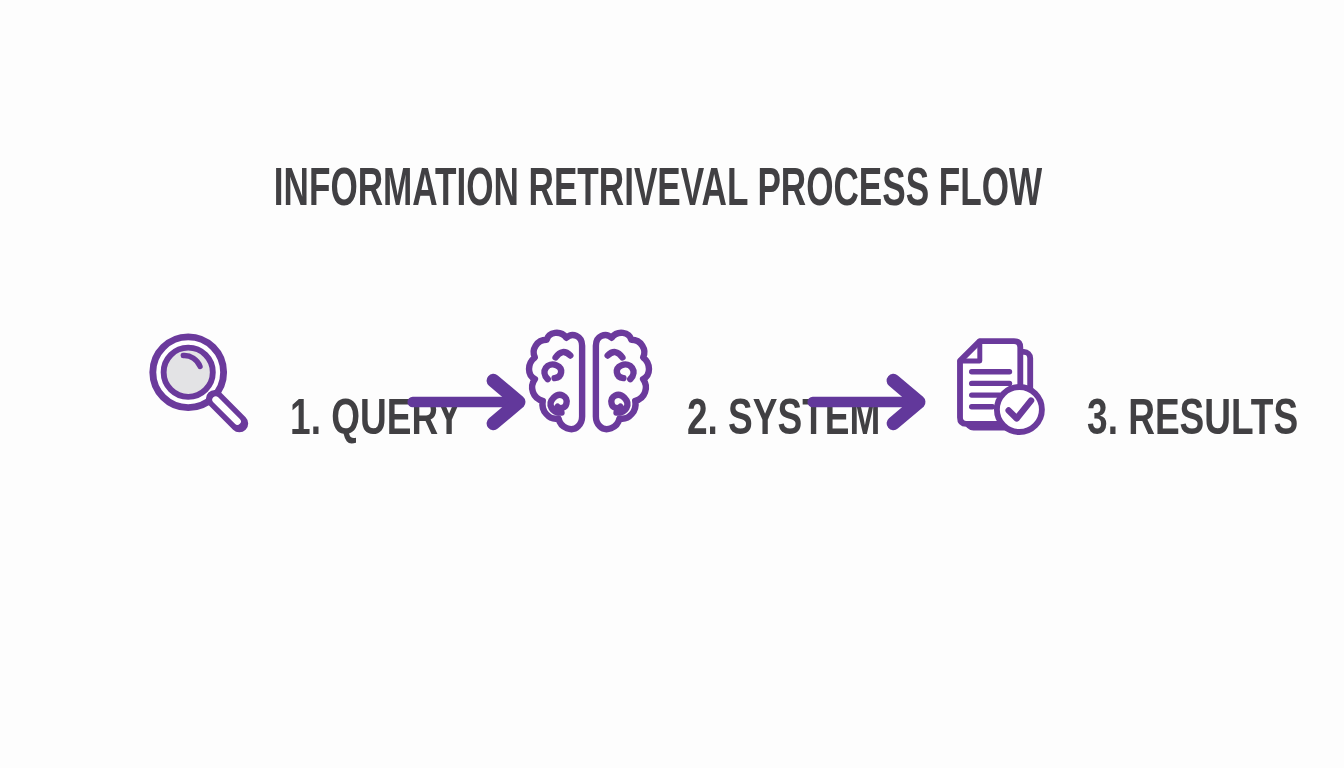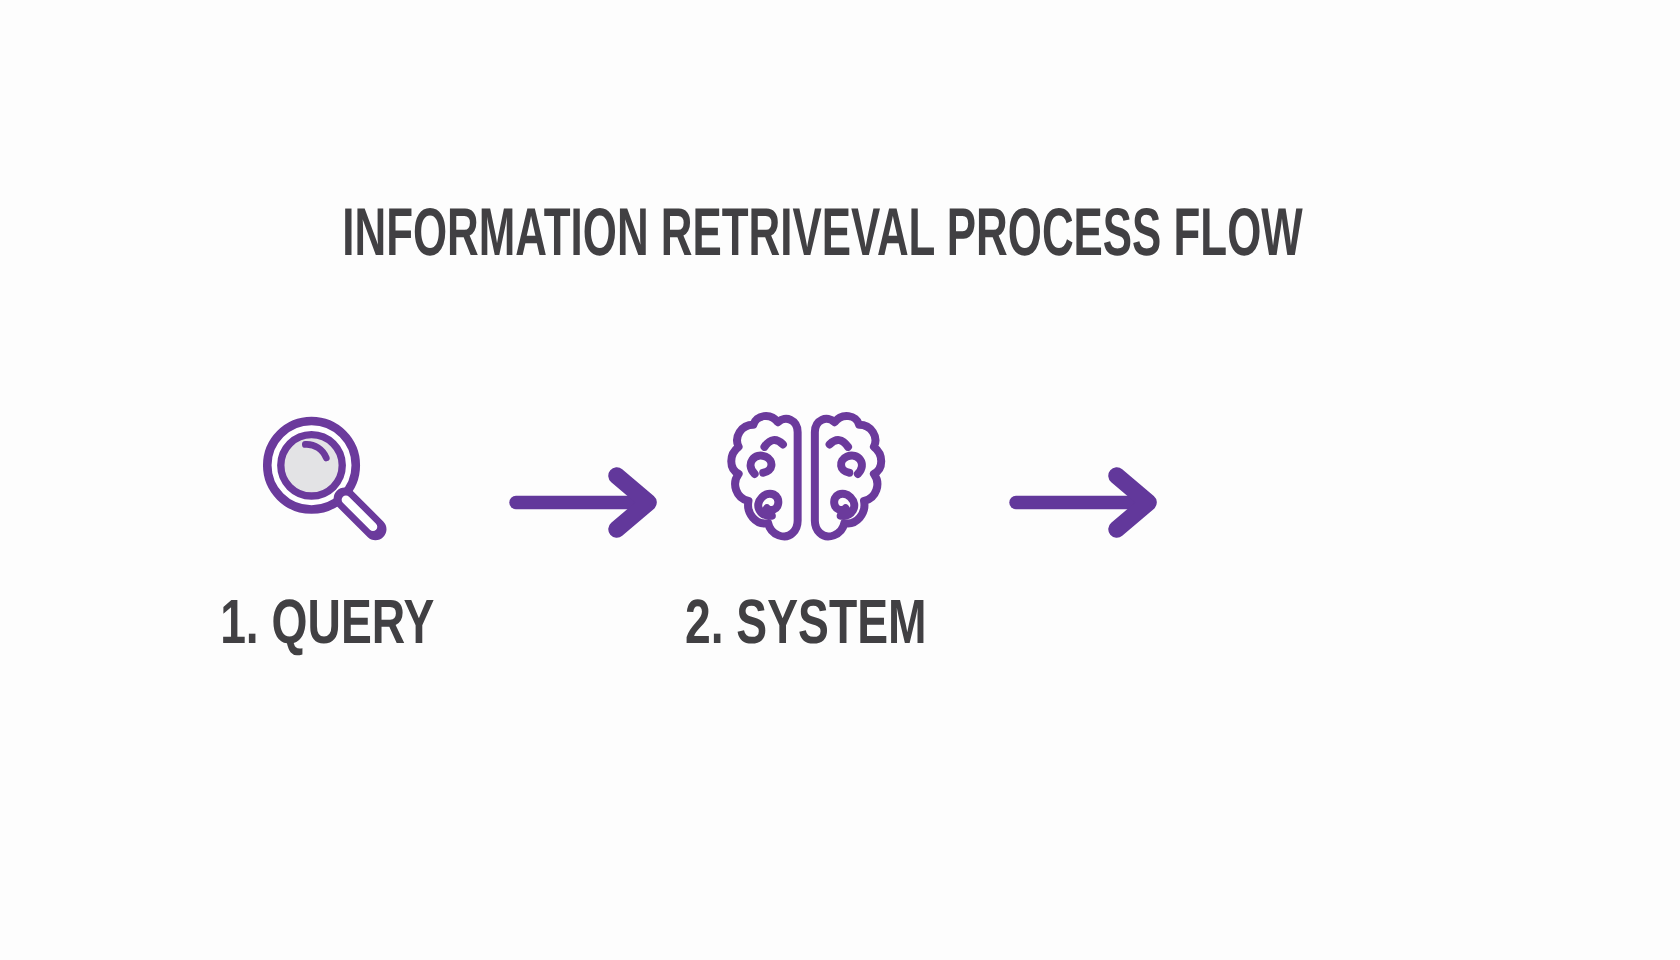--- a/index.html
+++ b/index.html
@@ -19,21 +19,21 @@
   .stage{position:absolute;inset:0;}
   .diagram-title{
     position:absolute;left:-14px;top:155px;width:1344px;
     text-align:center;
     font-size:54px;font-weight:700;color:var(--text);
     letter-spacing:0px;white-space:nowrap;
     transform:scaleX(0.65);transform-origin:50% 50%;
   }
   .step{
     position:absolute;top:328px;width:240px;
-    display:flex;flex-direction:column;align-items:center;
+    display:flex;flex-direction:row;align-items:flex-end;
   }
   .step-1{left:142px;}
   .step-2{left:525px;}
   .step-3{left:942px;}
   .step-icon{height:118px;display:flex;align-items:center;justify-content:center;}
   .step-label{
     margin-top:22px;
     font-size:50px;font-weight:700;color:var(--text);
     white-space:nowrap;
     transform:scaleX(0.74);transform-origin:50% 50%;
@@ -94,14 +94,30 @@
     <div class="step-label">2. SYSTEM</div>
   </div>
 
   <div class="flow-arrow arrow-2">
     <svg width="136" height="70" viewBox="0 0 140 70">
       <line class="ast" x1="8" y1="35" x2="106" y2="35" stroke-width="11"></line>
       <path class="ast" d="M91,13 L117,35 L91,57" stroke-width="14"></path>
     </svg>
   </div>
 
+  <div class="step step-3">
+    <div class="step-icon">
+      <svg width="108" height="118" viewBox="0 0 120 122">
+        <rect class="ist ifw" x="28" y="22" width="70" height="84" rx="7" stroke-width="6.5"></rect>
+        <path class="ist ifw" d="M42,10 L80,10 Q87,10 87,17 L87,95 Q87,102 80,102 L27,102 Q20,102 20,95 L20,32 Z" stroke-width="6.5"></path>
+        <path class="ist" d="M20,32 L42,32 L42,10" stroke-width="5.5"></path>
+        <line class="ist" x1="33" y1="44" x2="75" y2="44" stroke-width="6"></line>
+        <line class="ist" x1="33" y1="57" x2="75" y2="57" stroke-width="6"></line>
+        <line class="ist" x1="33" y1="70" x2="64" y2="70" stroke-width="6"></line>
+        <line class="ist" x1="33" y1="83" x2="56" y2="83" stroke-width="6"></line>
+        <circle class="ist ifw" cx="86" cy="86" r="25" stroke-width="6.5"></circle>
+        <path class="ist" d="M74,87 L83,96 L99,76" stroke-width="7"></path>
+      </svg>
+    </div>
+    <div class="step-label">3. RESULTS</div>
+  </div>
 
 </div>
 
 </body></html>

